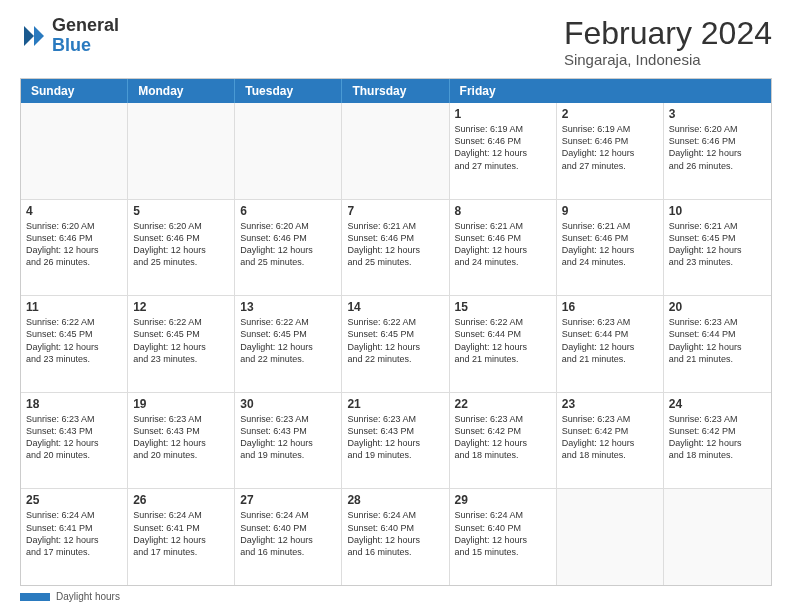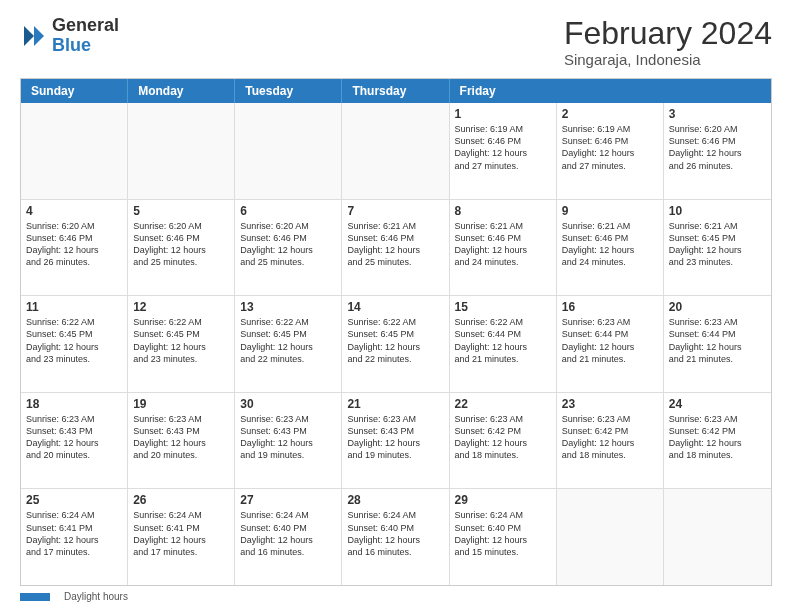--- a/index.html
+++ b/index.html
@@ -113,21 +113,21 @@
       font-size: 9px;
       color: #333;
       line-height: 1.35;
     }
     .footer-note {
       margin-top: 5px;
       font-size: 10px;
       color: #555;
       display: flex;
       align-items: center;
-      gap: 14px;
+      gap: 6px;
     }
     .footer-bar {
       display: inline-block;
       width: 30px;
       height: 8px;
       background: #2a7abf;
     }
   </style>
 </head>
 <body>

